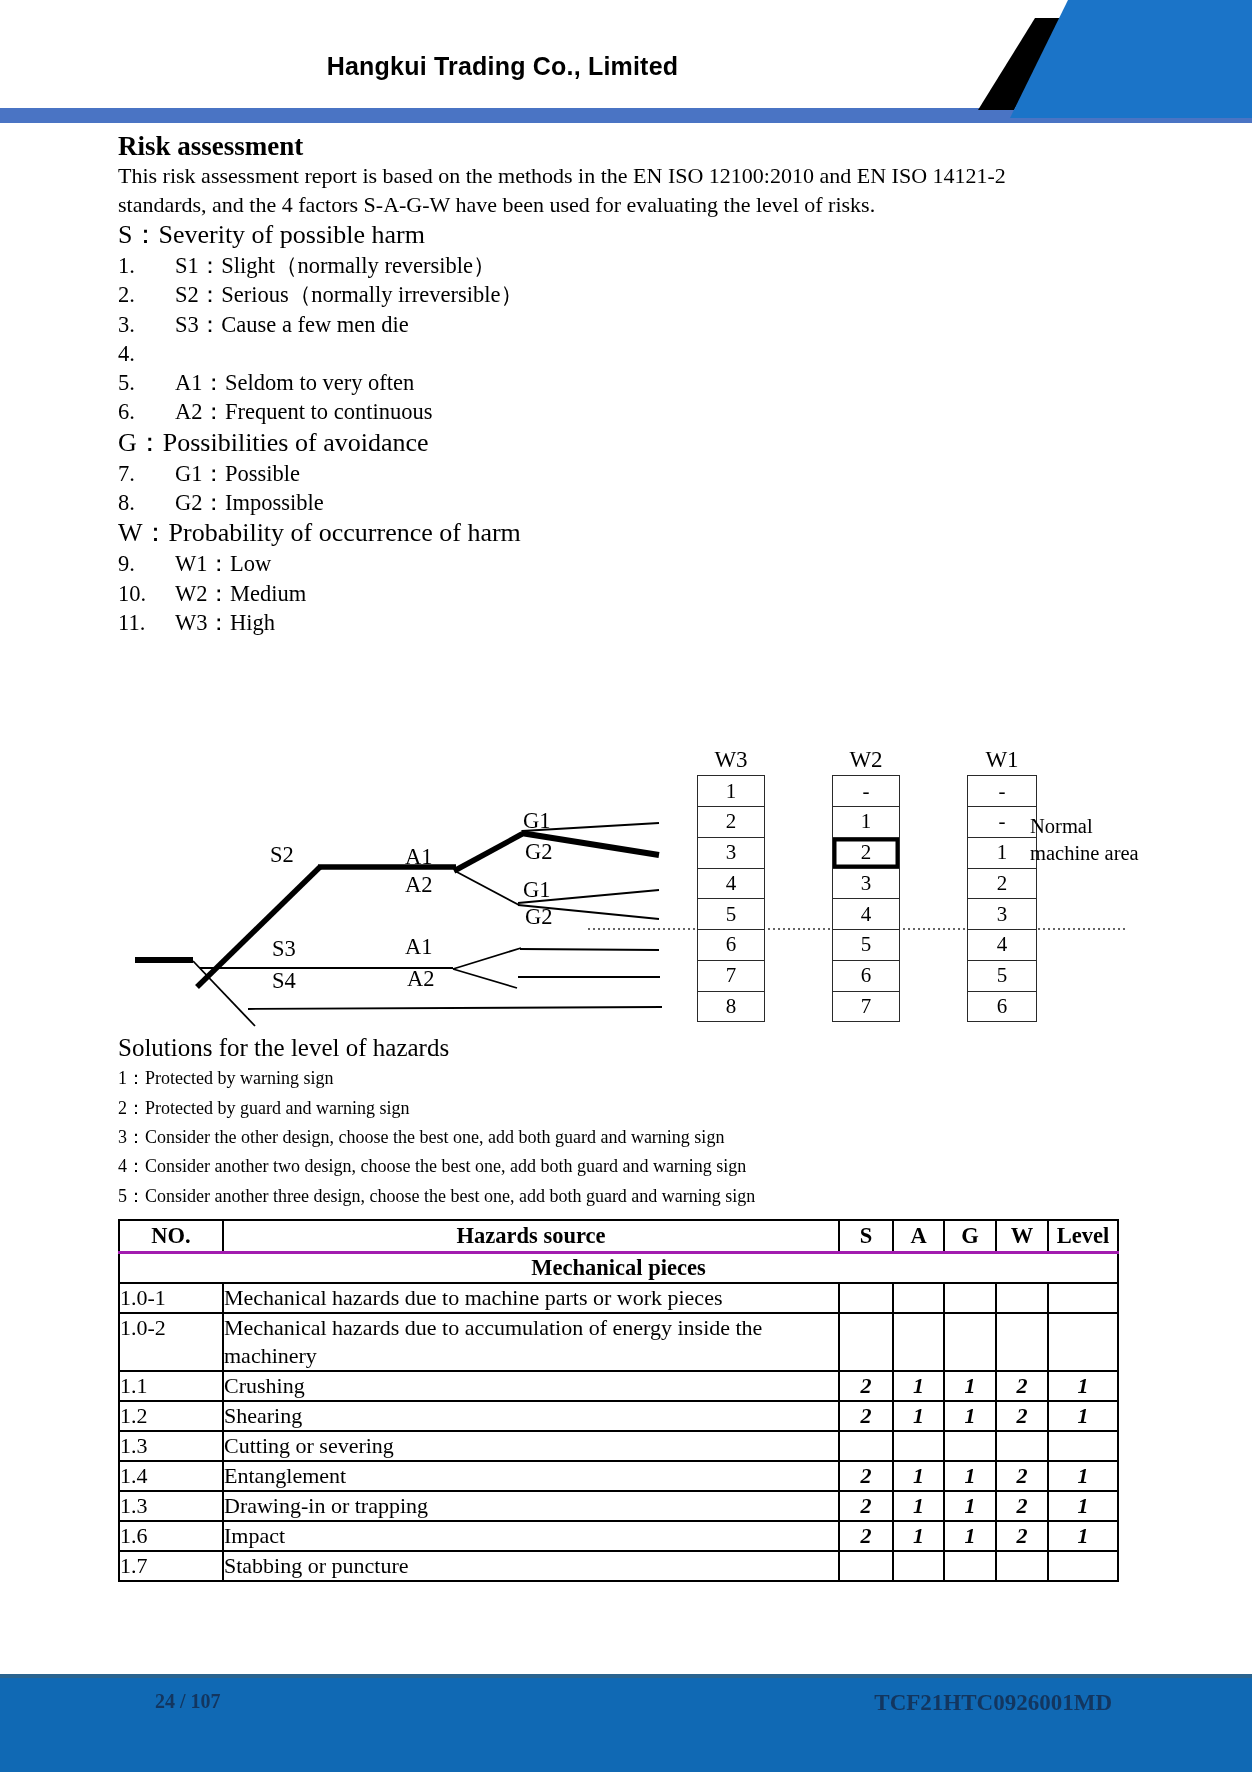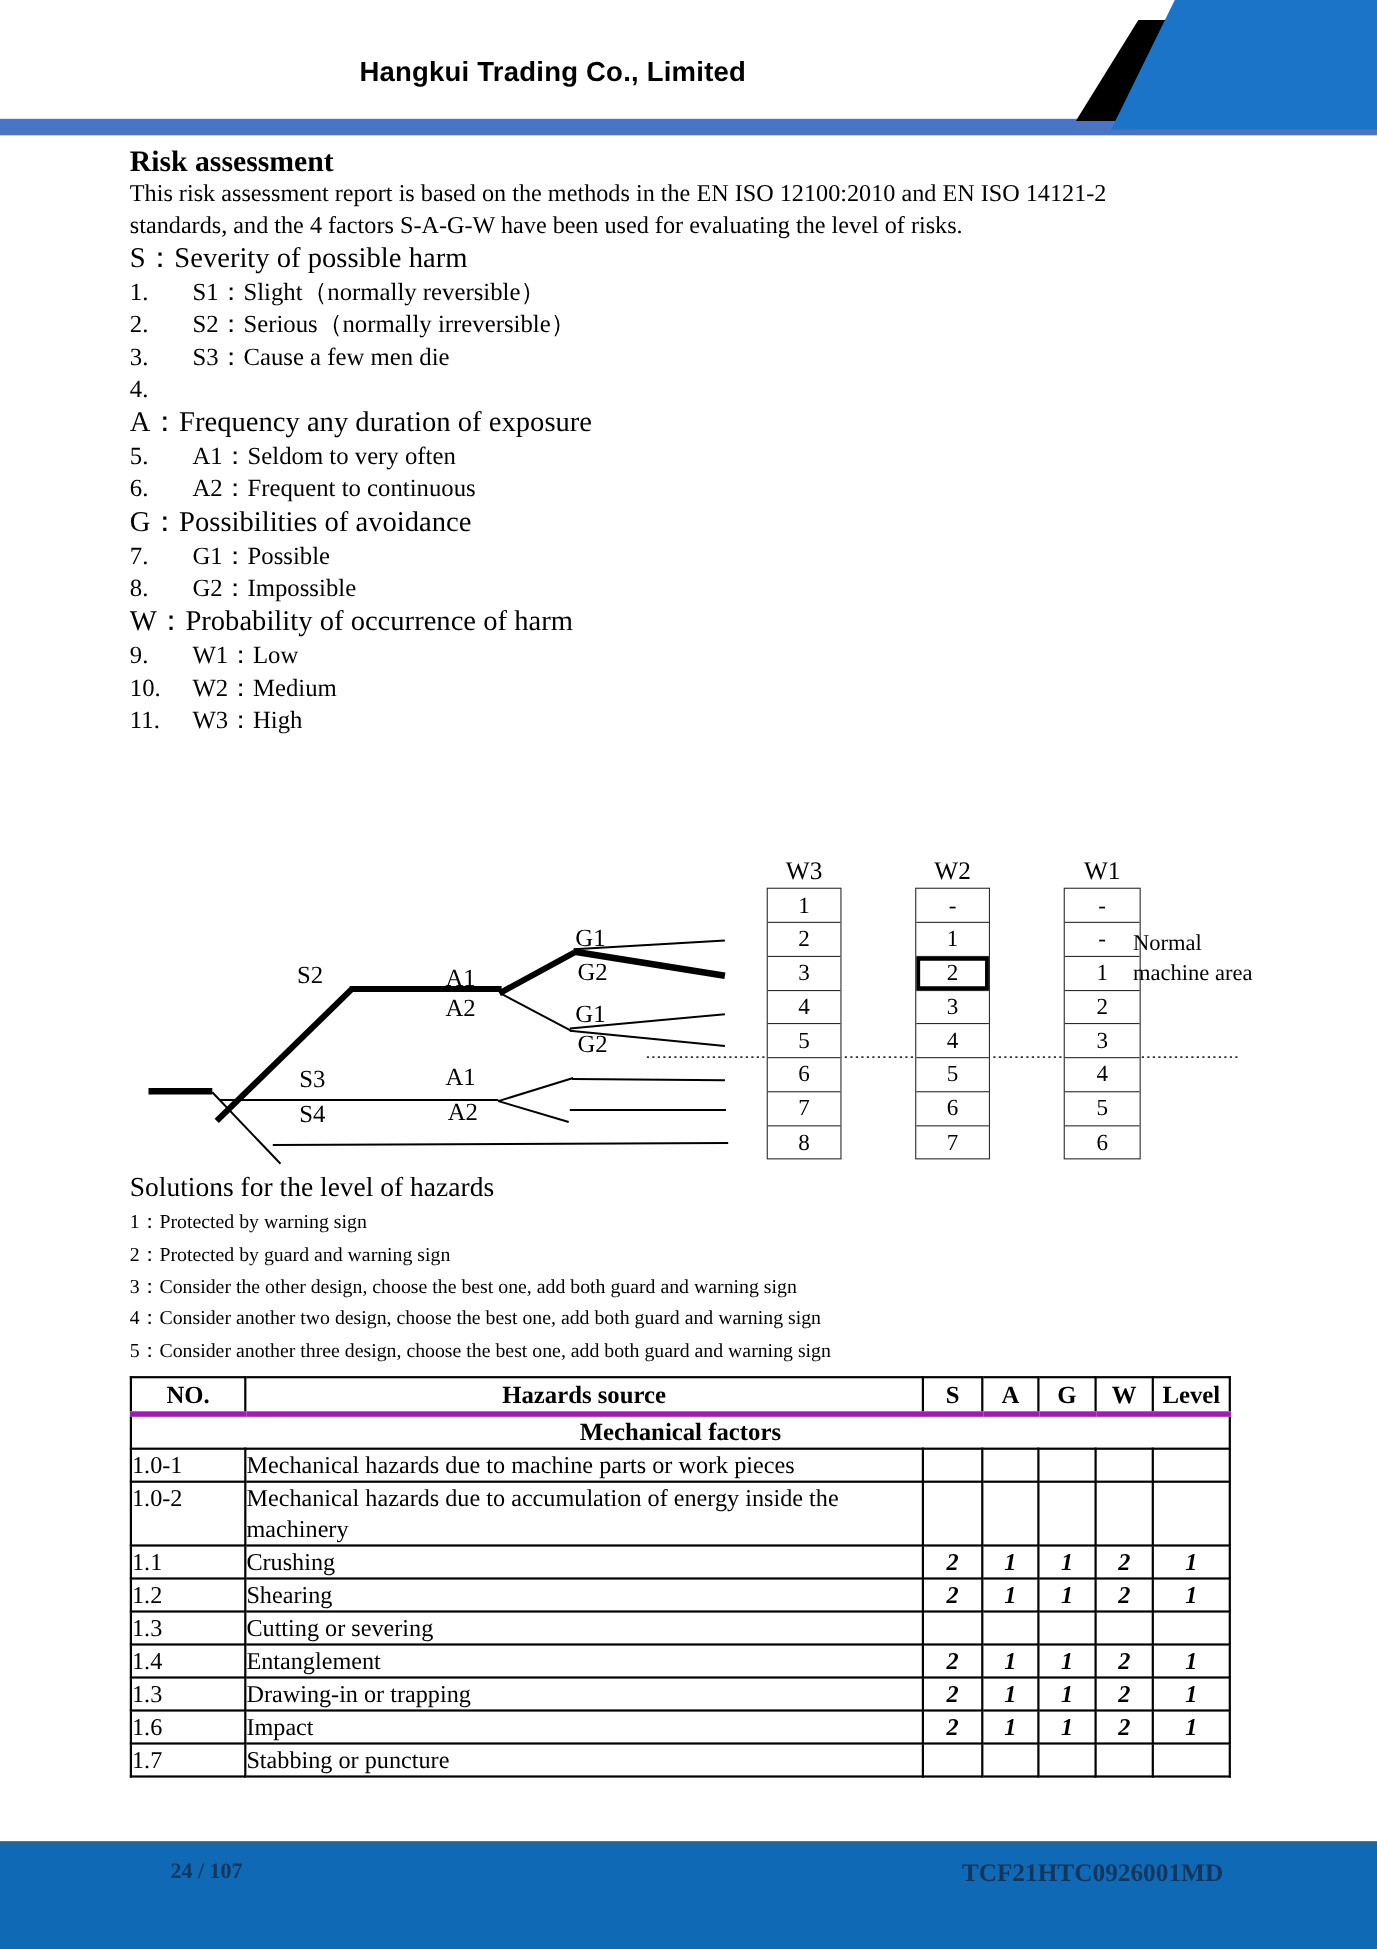--- a/index.html
+++ b/index.html
@@ -34,21 +34,21 @@
   .dcell.hl{box-shadow:inset 0 0 0 3.5px #000;}
   .dlabel{position:absolute;font-size:22.5px;line-height:24px;}
   .annotation{position:absolute;left:912px;top:156px;width:118px;font-size:20.5px;line-height:26.5px;}
   
   .sol-heading{font-size:25px;line-height:32px;}
   .sol-row{font-size:18px;line-height:29.4px;}
   
   table.hz{border-collapse:collapse;width:999px;table-layout:fixed;margin-top:8px;
     font-size:22px;}
   table.hz th,table.hz td{border:2px solid #000;padding:0;overflow:hidden;}
-  table.hz thead th{font-weight:bold;height:30px;border-bottom:5px solid #a21caf;font-size:22.5px;}
+  table.hz thead th{font-weight:bold;height:30px;border-bottom:3px solid #a21caf;font-size:22.5px;}
   td.section-cell{font-weight:bold;text-align:center;height:28px;font-size:22.5px;}
   td.c-no{padding-left:4px;height:28px;vertical-align:top;line-height:28px;}
   td.c-src{padding-left:6px;line-height:28px;vertical-align:top;}
   td.c-num{text-align:center;font-weight:bold;font-style:italic;line-height:28px;vertical-align:top;}
   
   .footer{position:absolute;left:0;bottom:0;width:1252px;height:94px;background:#1069b4;
     border-top:4px solid #2a648f;}
   .footer-page{position:absolute;left:155px;top:12px;font-weight:bold;font-size:20px;color:#13365f;}
   .footer-doc{position:absolute;right:140px;top:12px;font-weight:bold;font-size:23px;color:#13365f;}
 </style>
@@ -75,21 +75,20 @@
         <span class="li-num">2.</span>
         <span class="li-text">S2：Serious（normally irreversible）</span>
       </div>
       <div class="li-row">
         <span class="li-num">3.</span>
         <span class="li-text">S3：Cause a few men die</span>
       </div>
       <div class="li-row">
         <span class="li-num">4.</span>
       </div>
-      <div class="sec-heading">A：Frequency any duration of exposure</div>
       <div class="li-row">
         <span class="li-num">5.</span>
         <span class="li-text">A1：Seldom to very often</span>
       </div>
       <div class="li-row">
         <span class="li-num">6.</span>
         <span class="li-text">A2：Frequent to continuous</span>
       </div>
       <div class="sec-heading">G：Possibilities of avoidance</div>
       <div class="li-row">
@@ -225,21 +224,21 @@
         <th>Hazards source</th>
         <th>S</th>
         <th>A</th>
         <th>G</th>
         <th>W</th>
         <th>Level</th>
       </tr>
     </thead>
     <tbody>
         <tr>
-          <td class="section-cell" colspan="7">Mechanical factors</td>
+          <td class="section-cell" colspan="7">Mechanical pieces</td>
         </tr>
         <tr>
           <td class="c-no">1.0-1</td>
           <td class="c-src">Mechanical hazards due to machine parts or work pieces</td>
           <td class="c-num"></td>
           <td class="c-num"></td>
           <td class="c-num"></td>
           <td class="c-num"></td>
           <td class="c-num"></td>
         </tr>

